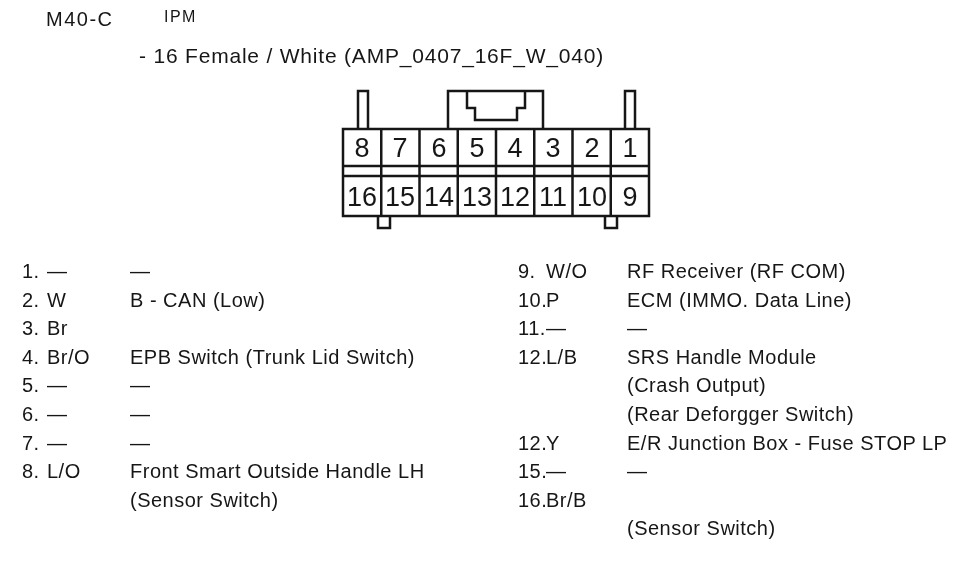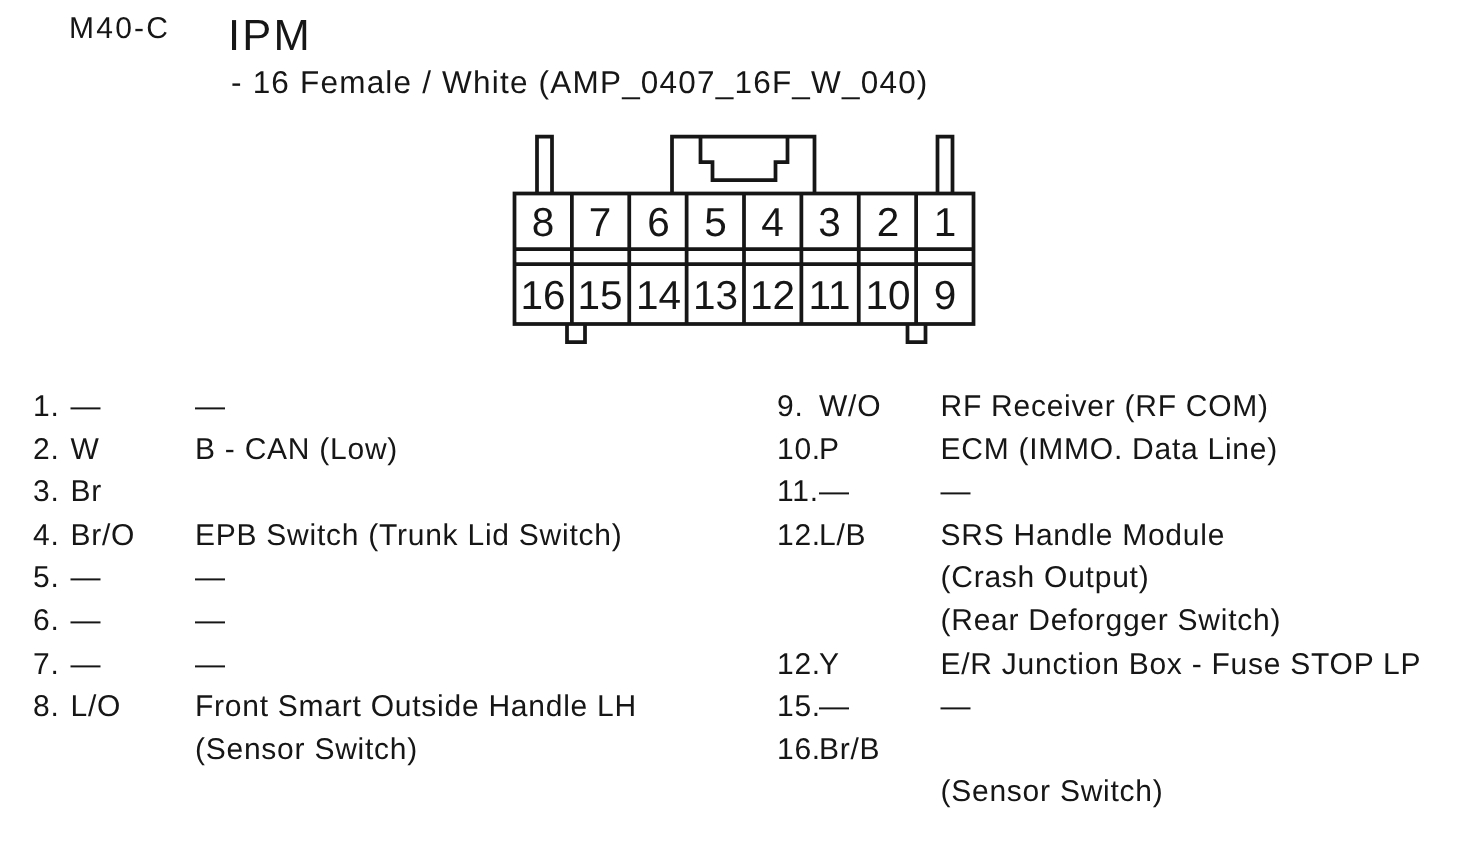--- a/index.html
+++ b/index.html
@@ -9,25 +9,25 @@
     background:#ffffff;
     font-family:"Liberation Sans", sans-serif;
     color:#161616;
     overflow:hidden;
   }
   .title-id{
     position:absolute;left:10px;top:8px;
     font-size:20px;letter-spacing:1.5px;white-space:nowrap;margin-left:36px;
   }
   .title-module{
-    position:absolute;left:152px;top:8px;
-    font-size:29px;letter-spacing:1.5px;white-space:nowrap;
+    position:absolute;left:164px;top:8px;
+    font-size:16px;letter-spacing:1.5px;white-space:nowrap;
   }
   .subtitle{
-    position:absolute;left:154px;top:44px;
+    position:absolute;left:139px;top:44px;
     font-size:21px;letter-spacing:0.8px;white-space:nowrap;
   }
   .connector-svg{
     position:absolute;left:340px;top:88px;
   }
   .connector-svg text{
     font-family:"Liberation Sans", sans-serif;
   }
   .pin-col{
     position:absolute;top:257px;

